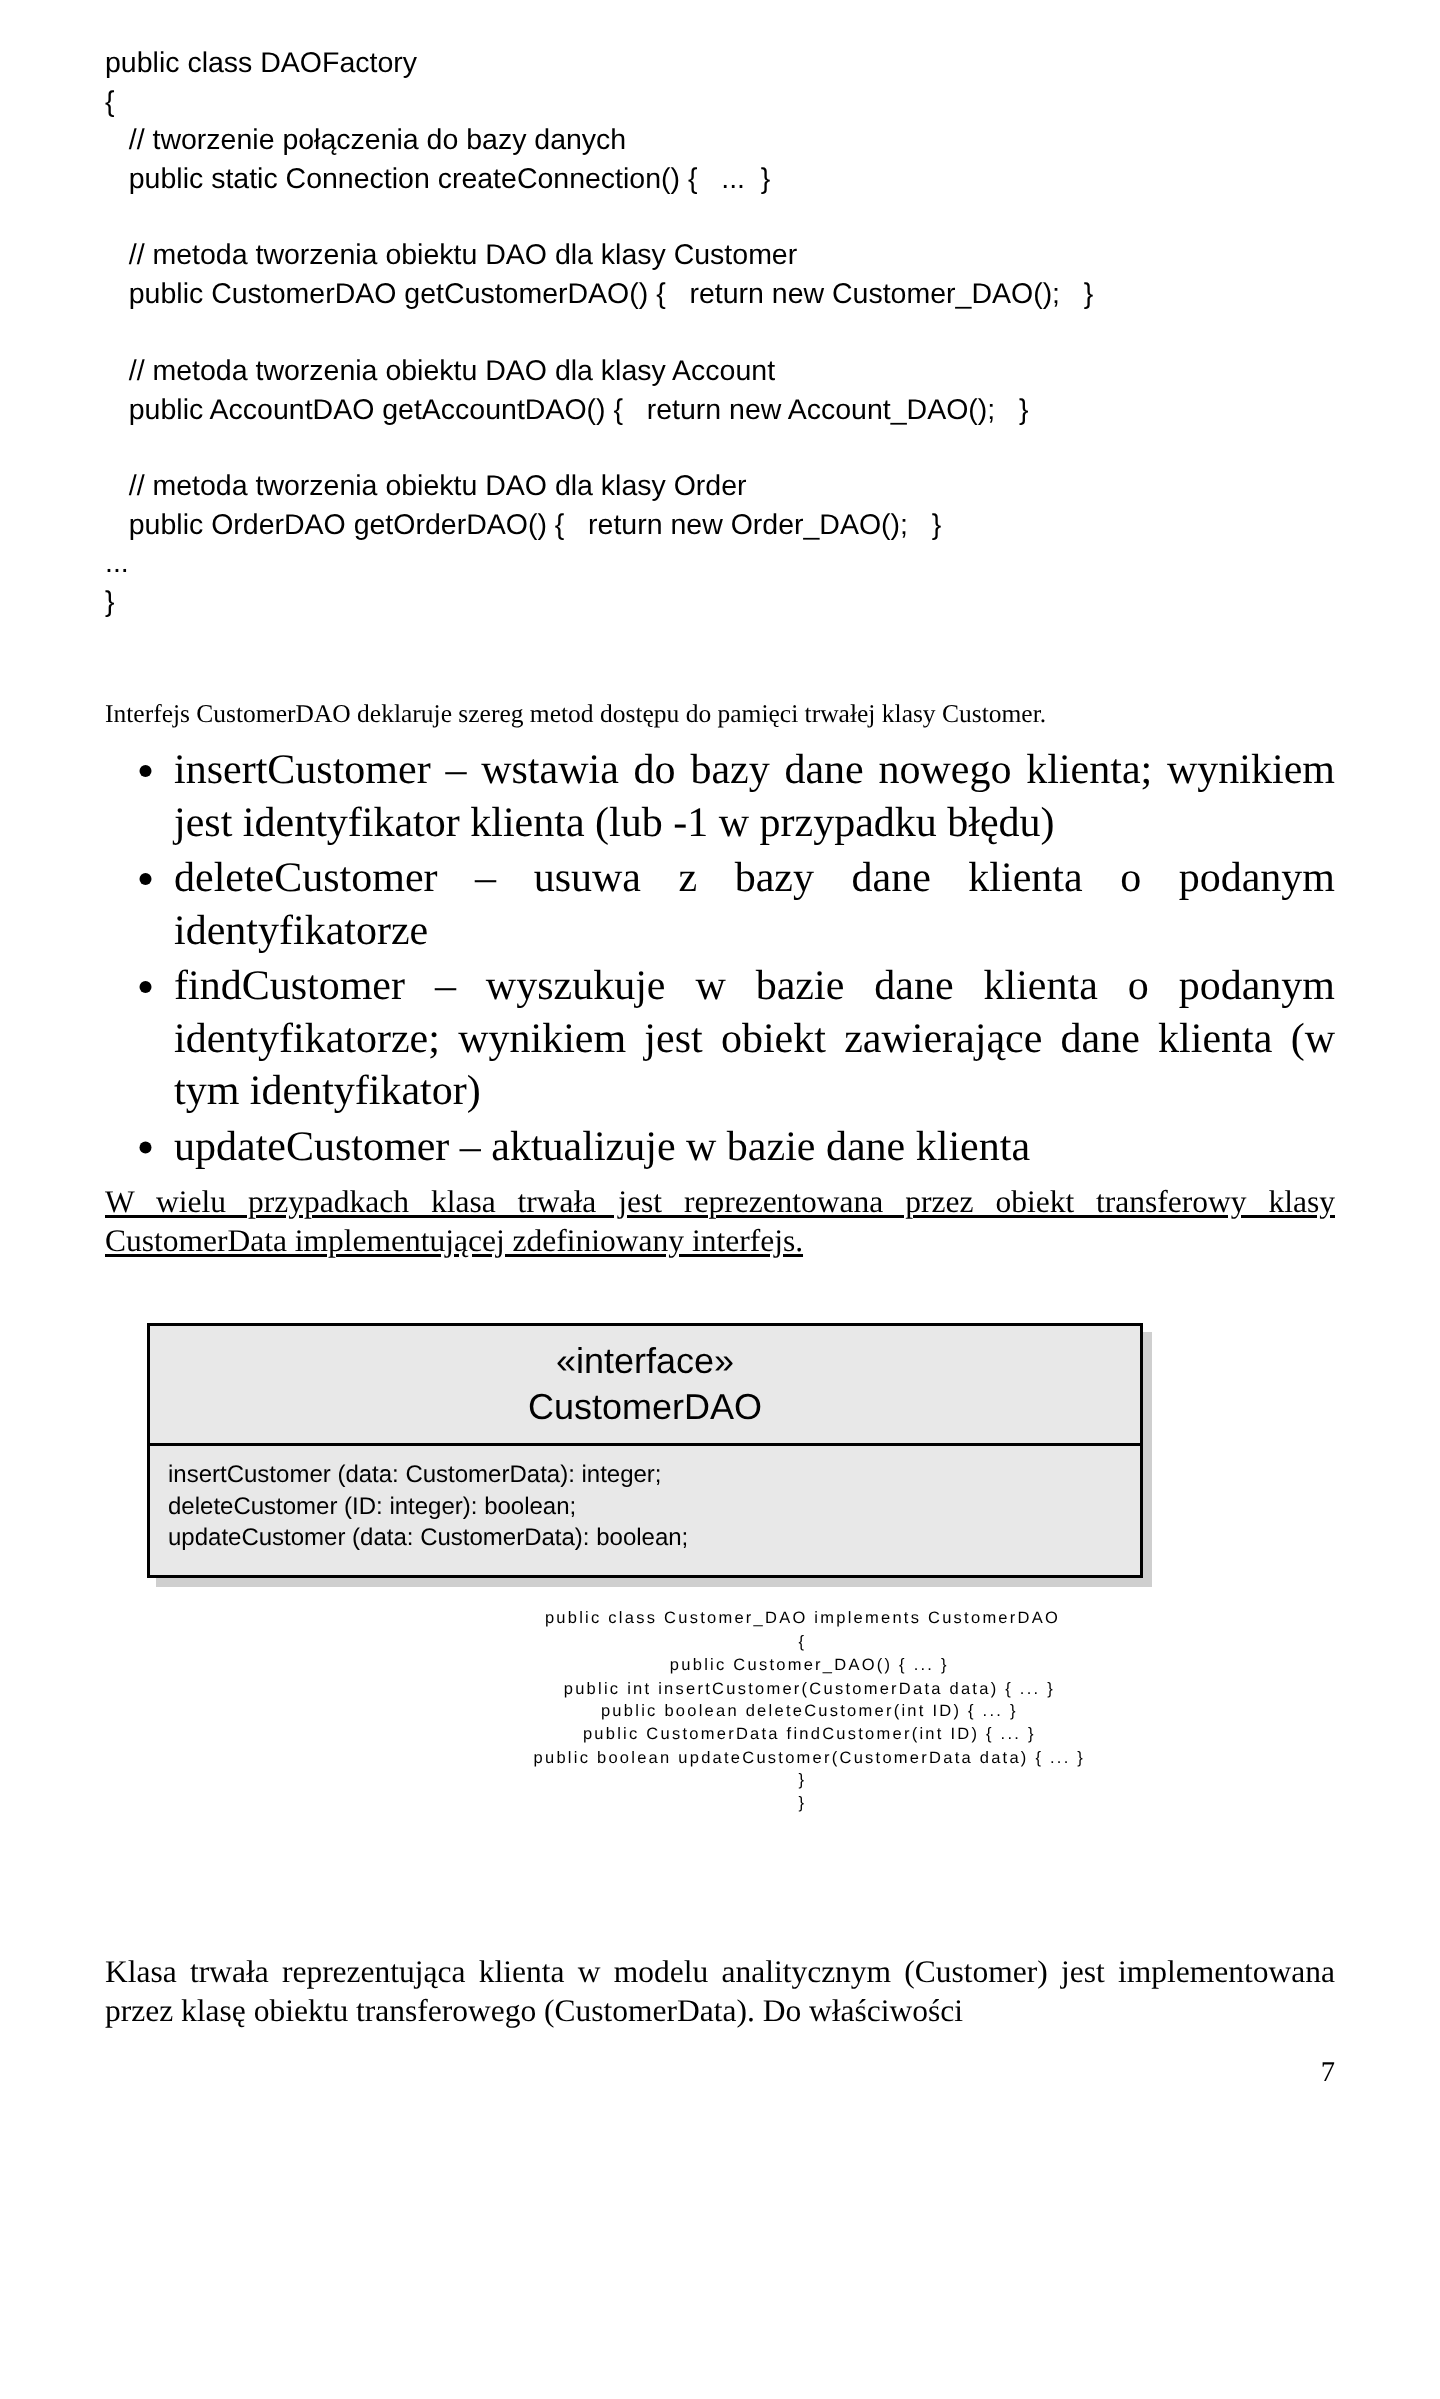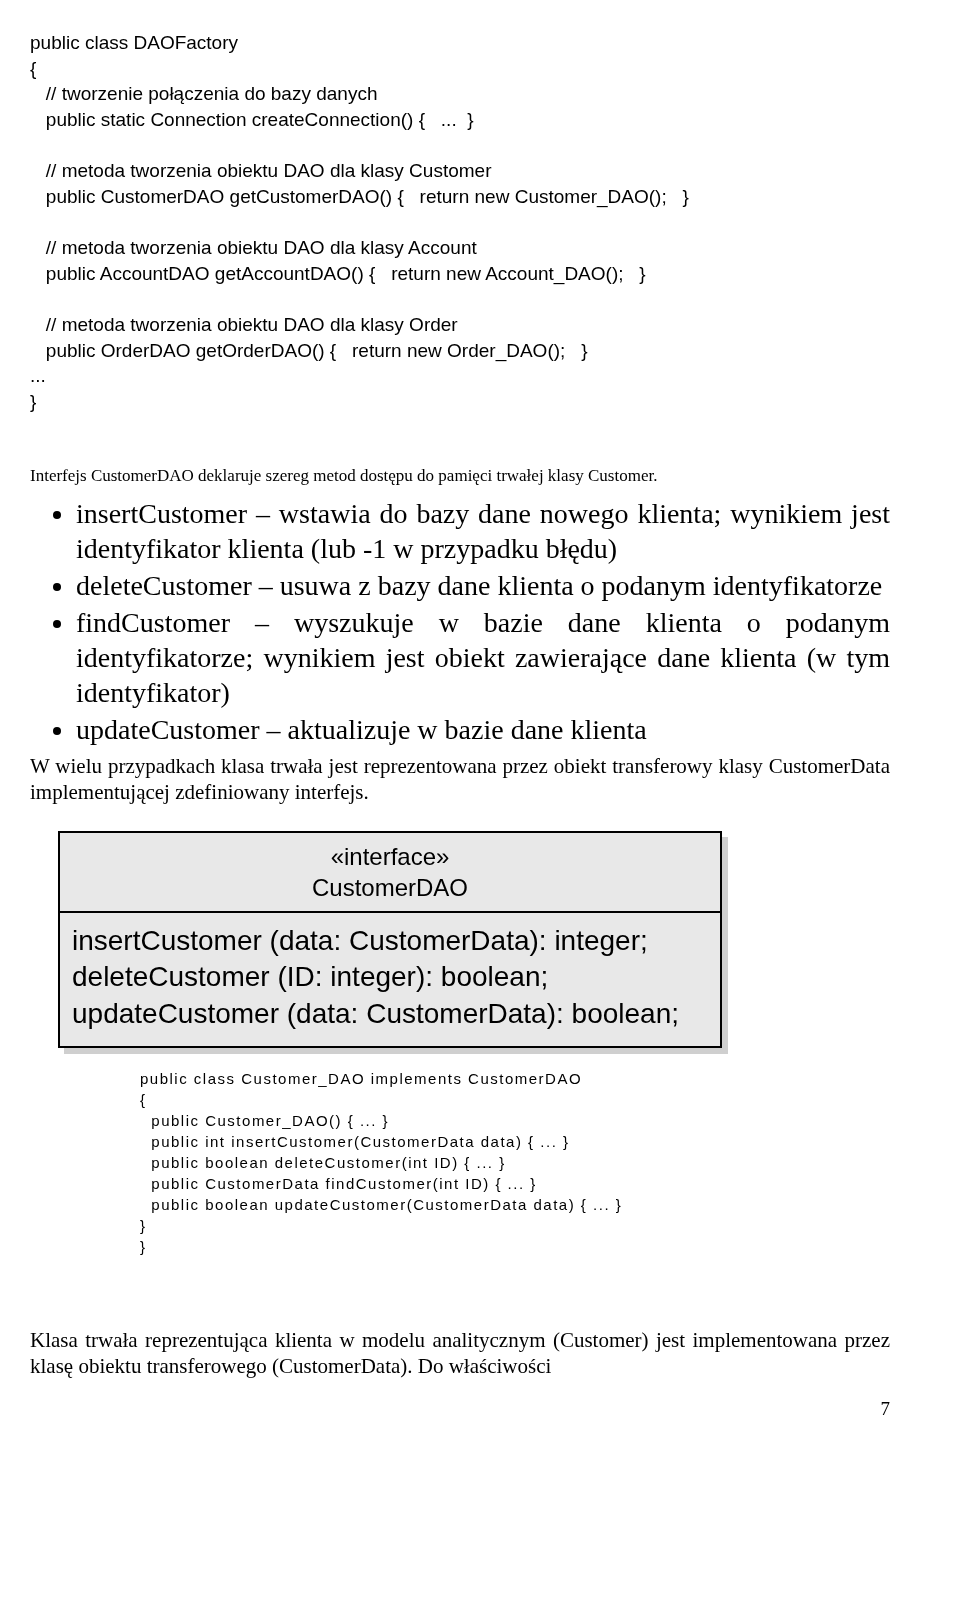--- a/index.html
+++ b/index.html
@@ -4,21 +4,21 @@
 <style>
   body {
     margin: 0;
     padding: 0;
     background: #fff;
     font-family: "Times New Roman", Times, serif;
     color: #000;
     width: 960px;
   }
   .page {
-    padding: 30px 70px 30px 30px;
+    padding: 30px 70px 30px 70px;
     box-sizing: border-box;
   }
   .code-block {
     font-family: Arial, Helvetica, sans-serif;
     font-size: 19px;
     line-height: 1.35;
     margin-bottom: 50px;
     white-space: pre;
   }
   .intro-para {
@@ -35,21 +35,22 @@
   }
   ul.bullets li {
     margin-bottom: 2px;
     text-align: justify;
   }
   .after-list {
     font-size: 21px;
     line-height: 1.25;
     text-align: justify;
     margin-top: 4px;
-    margin-bottom: 26px;
+    margin-bottom: 42px;
+    text-decoration: underline;
   }
   .uml-wrap {
     display: flex;
     justify-content: flex-start;
     margin-left: 28px;
     margin-bottom: 20px;
   }
   .uml-box {
     border: 2px solid #000;
     background: #e8e8e8;
@@ -67,34 +68,35 @@
   .uml-header .stereotype {
     display: block;
   }
   .uml-header .name {
     display: block;
     font-weight: normal;
     margin-top: 2px;
   }
   .uml-body {
     padding: 10px 12px 14px 12px;
-    font-size: 28px;
+    font-size: 16px;
     line-height: 1.3;
     border-radius: 23px;
   }
   .uml-op {
     display: block;
   }
   .impl-code {
     font-family: Arial, Helvetica, sans-serif;
-    font-size: 15px;
+    font-size: 11px;
     line-height: 1.4;
     letter-spacing: 1.5px;
-    margin: 18px 0 70px 110px;
+    margin: 18px 0 90px 110px;
     white-space: pre;
+    text-align: center;
   }
   .closing-para {
     font-size: 21px;
     line-height: 1.25;
     text-align: justify;
     margin-top: 18px;
   }
   .page-num {
     text-align: right;
     font-size: 19px;

